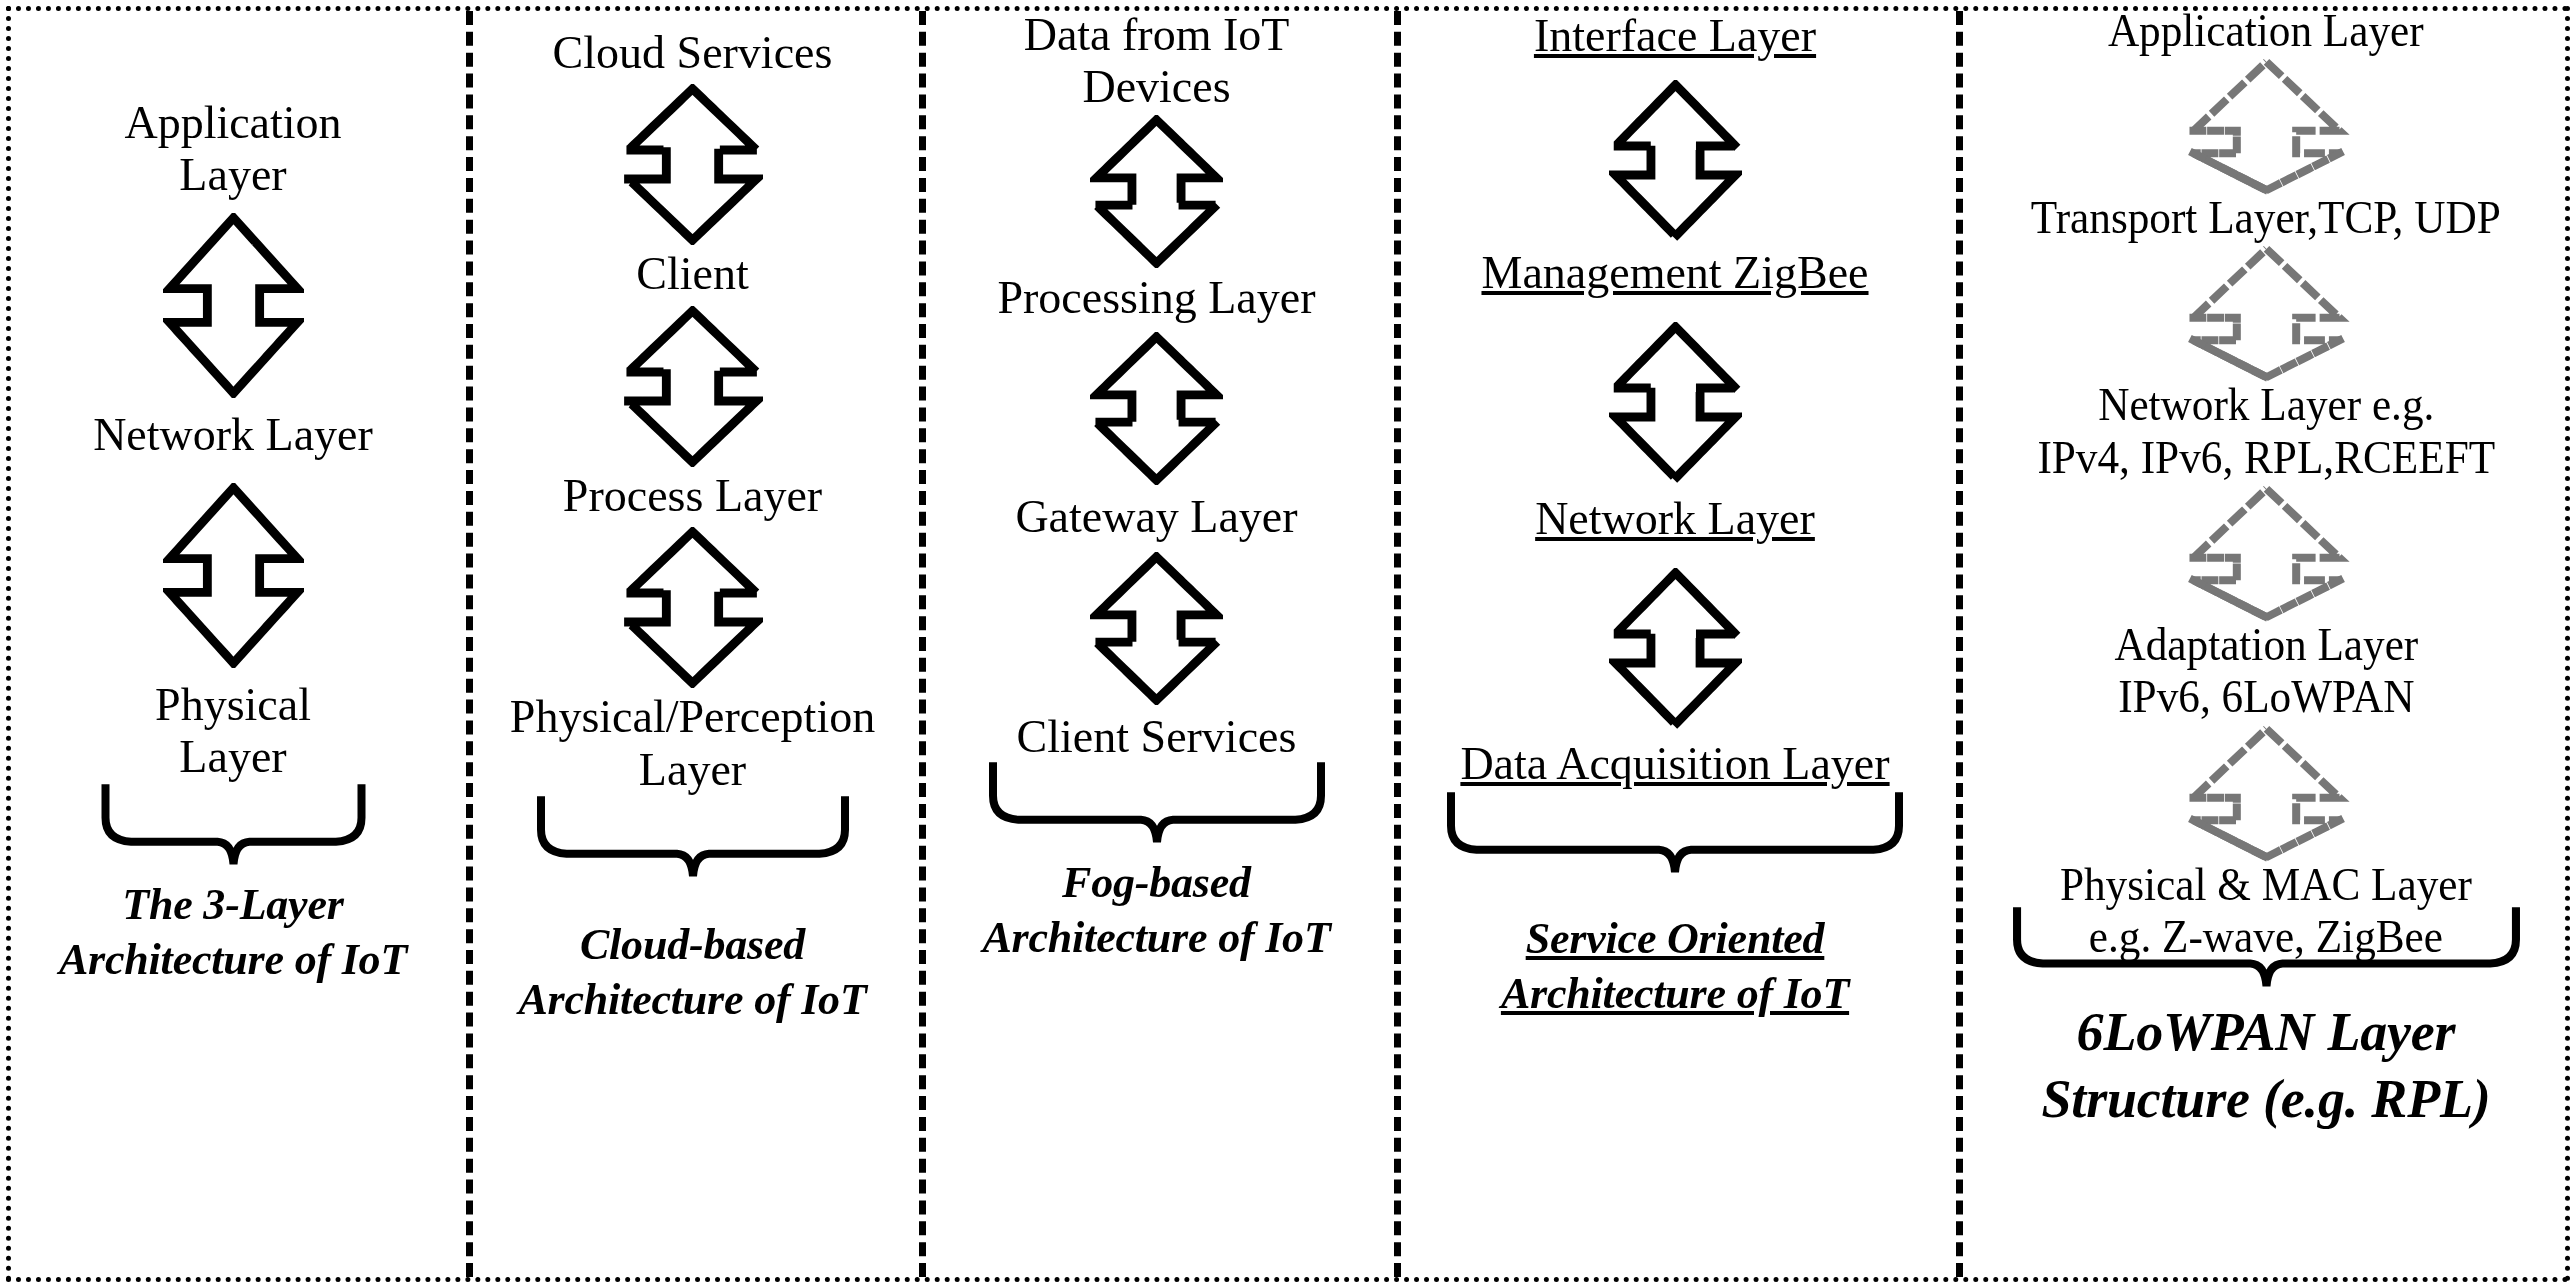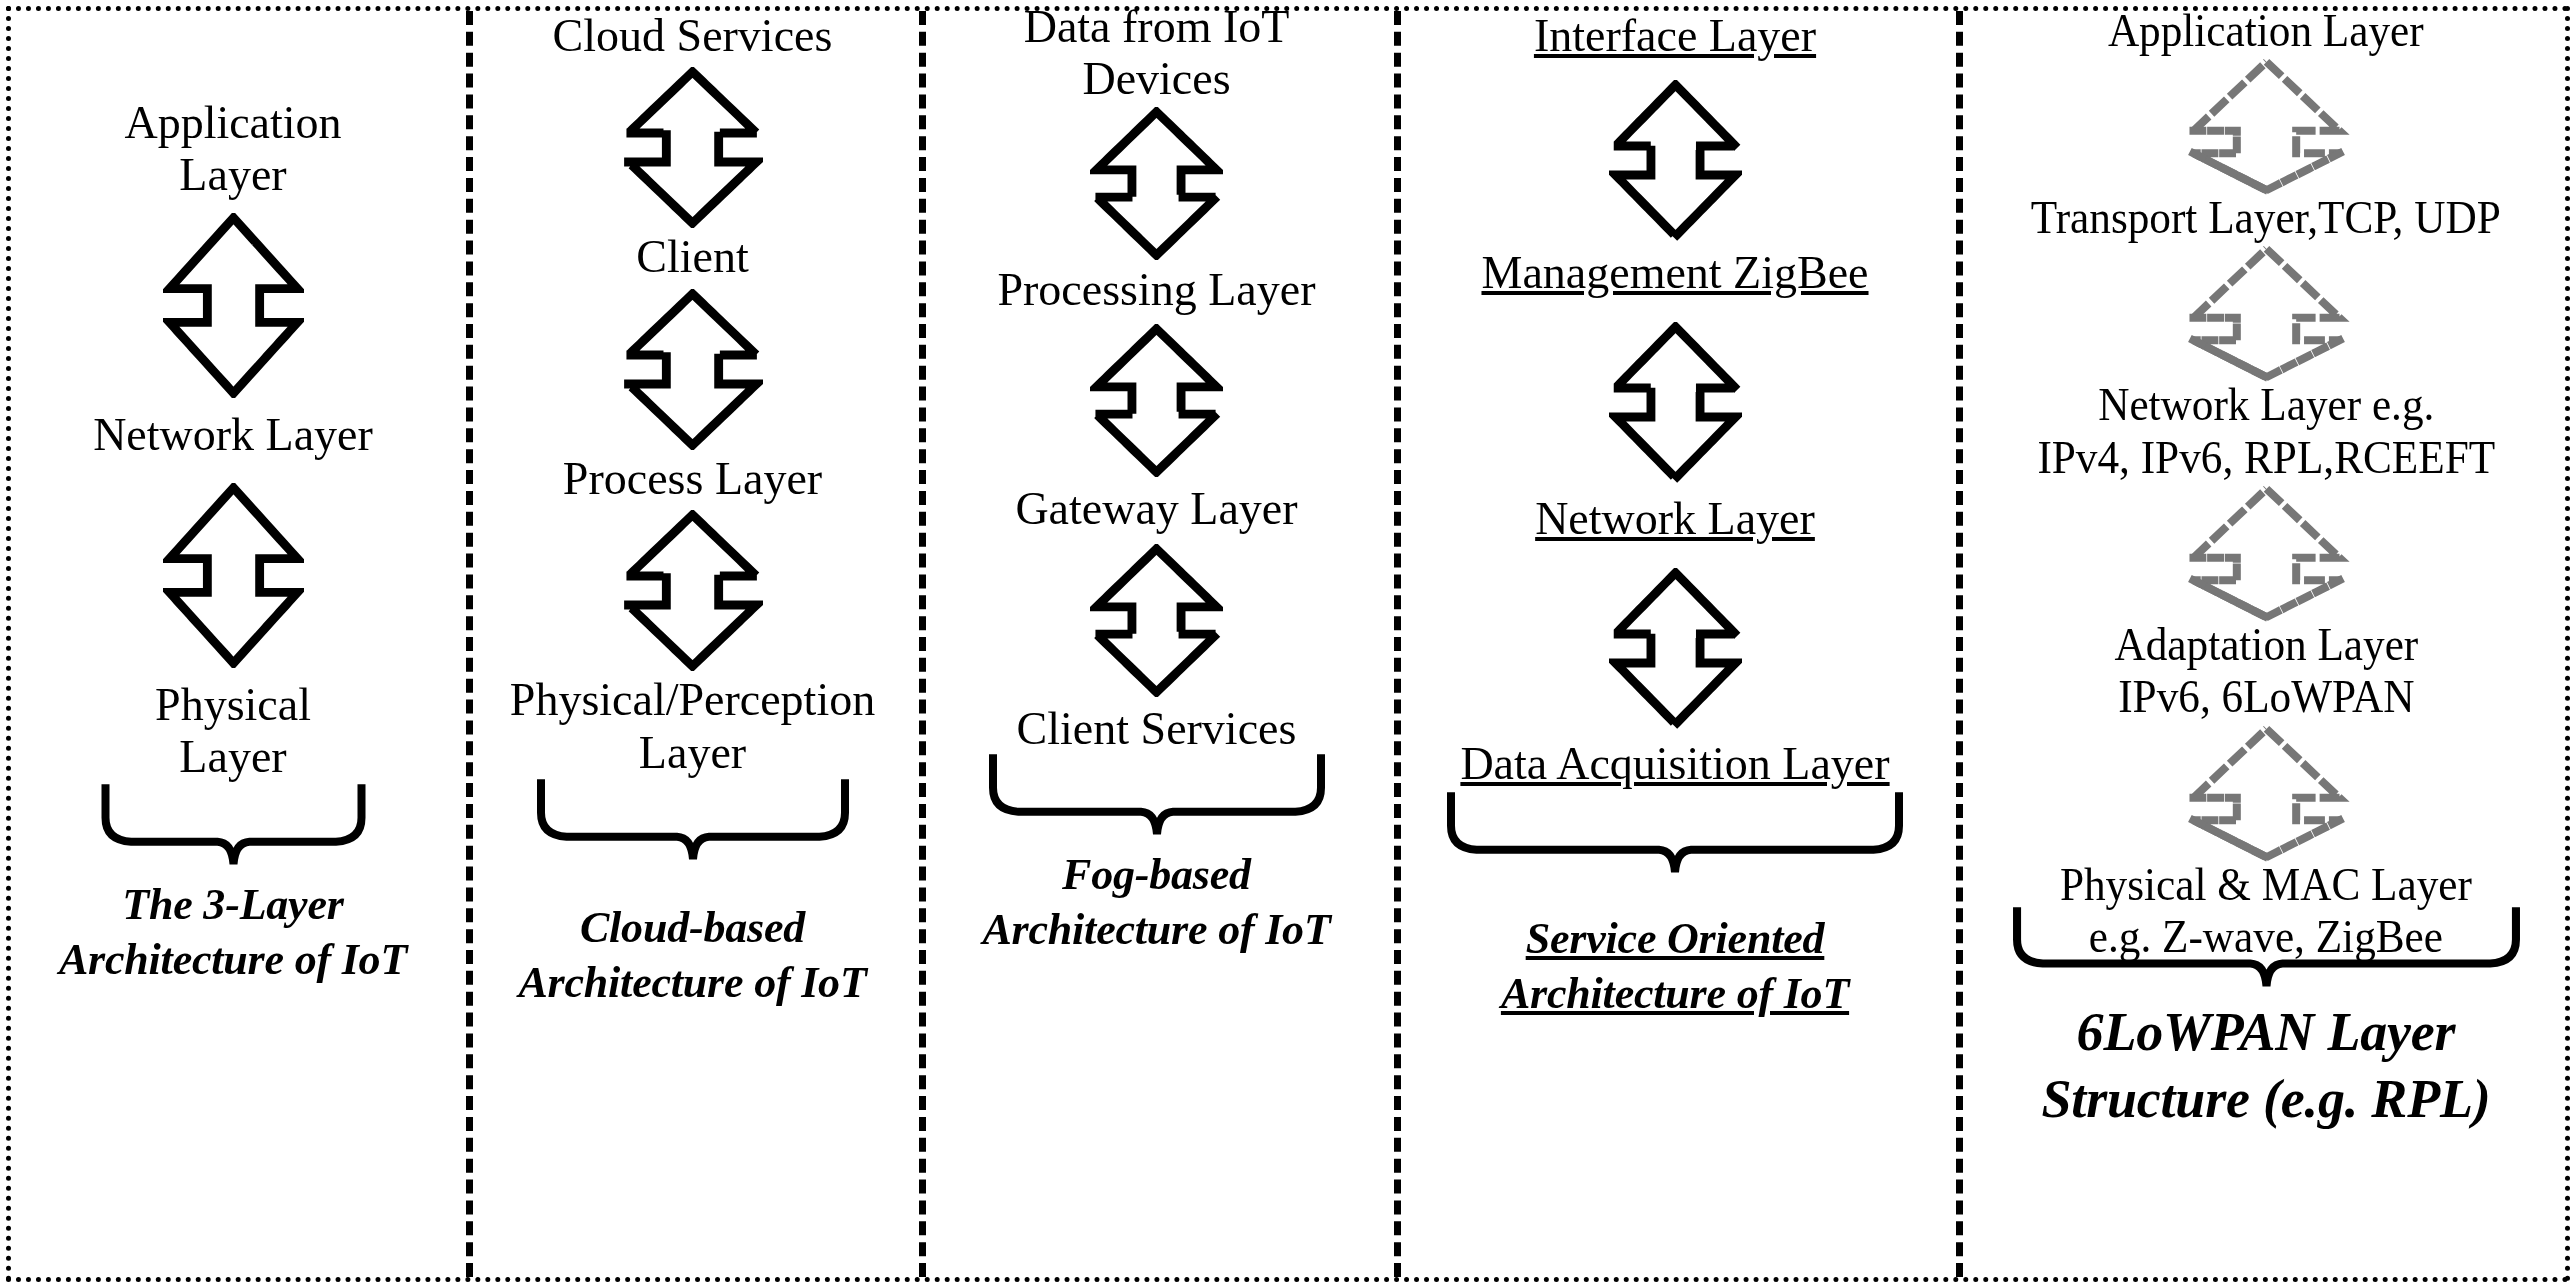--- a/index.html
+++ b/index.html
@@ -132,21 +132,21 @@
 
       <div class="brace-wrap" style="margin-top:-3.2px;">
         <svg class="brace" width="273" height="88" viewBox="0 0 340 110">
           <path d="M10 4 L10 46 Q10 74 42 76 L150 76 Q168 77 170 104 Q172 77 190 76 L298 76 Q330 74 330 46 L330 4" fill="none" stroke="#000" stroke-width="10" stroke-linecap="butt"></path>
         </svg>
         <div class="caption">The 3-Layer
 Architecture of IoT</div>
       </div>
     </div>
 
-    <div class="col" style="width:453px;padding-top:10px;align-items:flex-end;">
+    <div class="col" style="width:453px;padding-top:27px;align-items:flex-end;">
       <div class="stack">
         <div class="layer-label">Cloud Services</div>
         <div class="arrow" style="margin:4.8px 0 3.2px;">
           <svg width="141" height="161" viewBox="0 0 175 200">
             <path d="M87.5 6 L167 82 L120 82 L120 118 L167 118 L87.5 194 L8 118 L55 118 L55 82 L8 82 Z" fill="none" stroke="#000" stroke-width="11" stroke-dasharray="12 11" stroke-linecap="square"></path>
           </svg>
         </div>
         <div class="layer-label">Client</div>
         <div class="arrow" style="margin:4.8px 0 3.2px;">
           <svg width="141" height="161" viewBox="0 0 175 200">
@@ -165,21 +165,21 @@
 
       <div class="brace-wrap" style="margin-top:-3.2px;gap:28px;">
         <svg class="brace" width="322" height="88" viewBox="0 0 400 110">
           <path d="M10 4 L10 46 Q10 74 42 76 L180 76 Q198 77 200 104 Q202 77 220 76 L358 76 Q390 74 390 46 L390 4" fill="none" stroke="#000" stroke-width="10" stroke-linecap="butt"></path>
         </svg>
         <div class="caption">Cloud-based
 Architecture of IoT</div>
       </div>
     </div>
 
-    <div class="col" style="width:475px;padding-top:1px;align-items:flex-end;">
+    <div class="col" style="width:475px;padding-top:9px;align-items:flex-end;">
       <div class="stack">
         <div class="layer-label">Data from IoT
 Devices</div>
         <div class="arrow" style="margin:1.6px 0 3.2px;">
           <svg width="133" height="153" viewBox="0 0 165 190">
             <path d="M82.5 6 L157 78 L113 78 L113 112 L157 112 L82.5 184 L8 112 L52 112 L52 78 L8 78 Z" fill="none" stroke="#000" stroke-width="11" stroke-dasharray="12 11" stroke-linecap="square"></path>
           </svg>
         </div>
         <div class="layer-label">Processing Layer</div>
         <div class="arrow" style="margin:8px 0 6.4px;">

